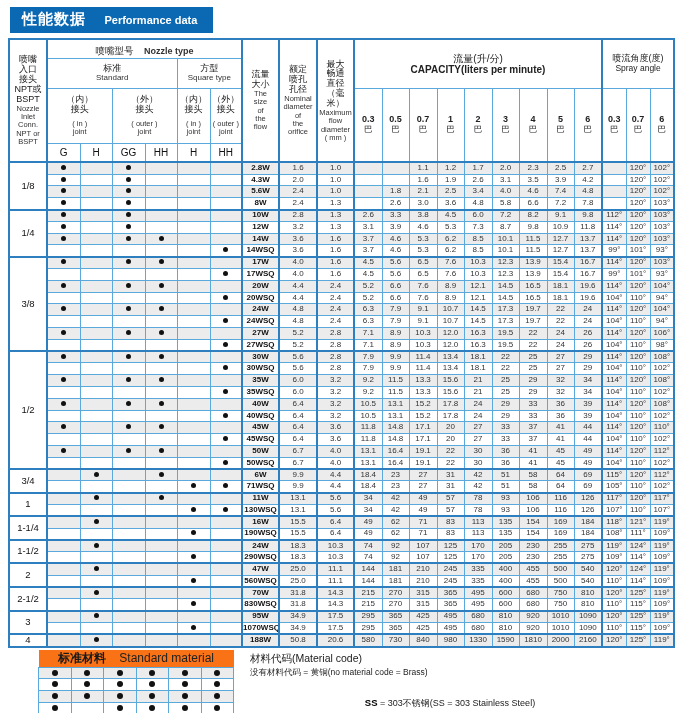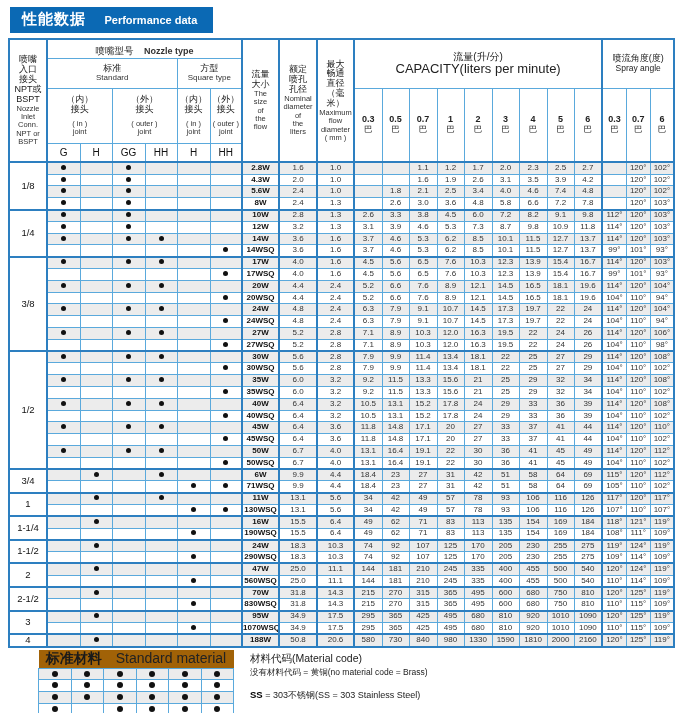--- a/index.html
+++ b/index.html
@@ -35,30 +35,30 @@
   tbody tr.shade td { background: #ececec; }
   tbody td.size-cell { background: #fff !important; font-size: 9.5px; color: #111; }
   tbody td.model-cell { font-weight: bold; color: #111; font-size: 8px; margin-left: 28px; }
   tbody tr.group-start td { border-top: 2px solid #2d7fc0; }
   .dot { display: inline-block; width: 5px; height: 5px; background: #111; border-radius: 50%; }
 
   
   .footer { position: relative; margin: 2px 0 0 8px; width: 664px; }
   table.materials { border-collapse: collapse; table-layout: fixed; width: 196px; margin-left: 30px; }
   table.materials td { border: 1px solid #5aa9dc; height: 11.5px; text-align: center; vertical-align: middle; padding: 0; }
-  table.materials td.mat-hdr { border: none; background: #a16207; font-size: 14px; height: 13px; }
+  table.materials td.mat-hdr { border: none; background: #f97316; font-size: 12px; height: 13px; }
   table.materials .mat-hdr-cn { font-weight: bold; color: #1a1a1a; }
   table.materials .mat-hdr-en { color: #222; margin-left: 10px; }
   table.materials tr.shade td { background: #ececec; }
   table.materials .dot { width: 6px; height: 6px; }
 
   .legend { position: absolute; left: 242px; top: 2px; width: 400px; }
   .legend-title { font-size: 10.5px; color: #1a1a1a; }
   .legend-sub { font-size: 8.5px; color: #222; margin-top: 1px; }
-  .legend-line { font-size: 9px; color: #222; margin-top: 10px; }
+  .legend-line { font-size: 9px; color: #222; margin-top: 18px; text-align: center; }
   .legend-line b { font-size: 9.5px; color: #000; }
 </style>
 </head>
 <body>
 
 <div class="page">
 
   <div class="title-bar">
     <span class="title-cn">性能数据</span>
     <span class="title-en">Performance data</span>
@@ -117,35 +117,35 @@
 flow</span>
         </th>
         <th rowspan="4" class="sep-r hdr-bottom">
           <span class="cn pre">额定
 喷孔
 孔径</span>
           <span class="en pre">Nominal
 diameter
 of
 the
-liters</span>
+orifice</span>
         </th>
         <th rowspan="4" class="sep-r hdr-bottom">
           <span class="cn pre">最大
 畅通
 直径
 （毫米）</span>
           <span class="en pre">Maximum
 flow
 diameter
 ( mm )</span>
         </th>
         <th colspan="9" rowspan="2" class="sep-r">
           <span class="cn pre" style="font-size:10px">流量(升/分)</span>
-          <span class="pre" style="font-size:13px;font-weight:normal">CAPACITY(liters per minute)</span>
+          <span class="pre" style="font-size:10px;font-weight:bold">CAPACITY(liters per minute)</span>
         </th>
         <th colspan="3" rowspan="2">
           <span class="cn pre">喷流角度(度)</span>
           <span class="pre" style="font-size:8.5px">Spray angle</span>
         </th>
       </tr>
       <tr style="height:30px">
         <th colspan="4">
           <span class="cn pre">标准</span>
           <span class="en pre" style="font-size:8px">Standard</span>

